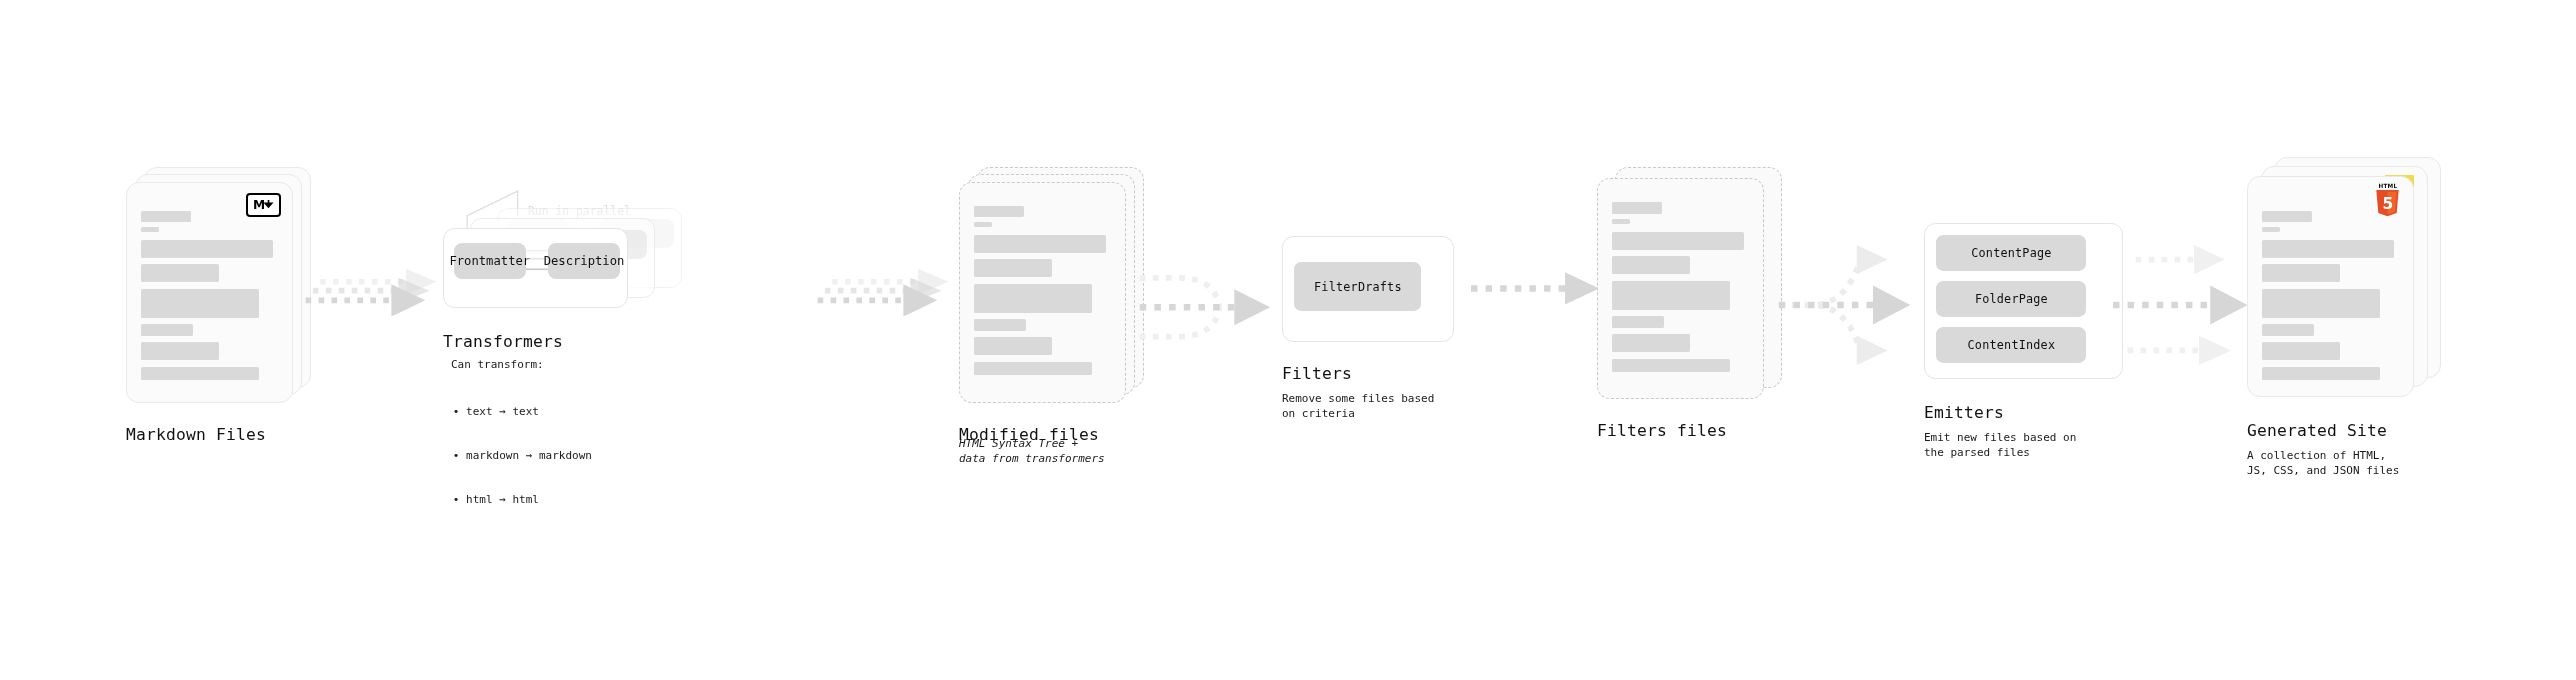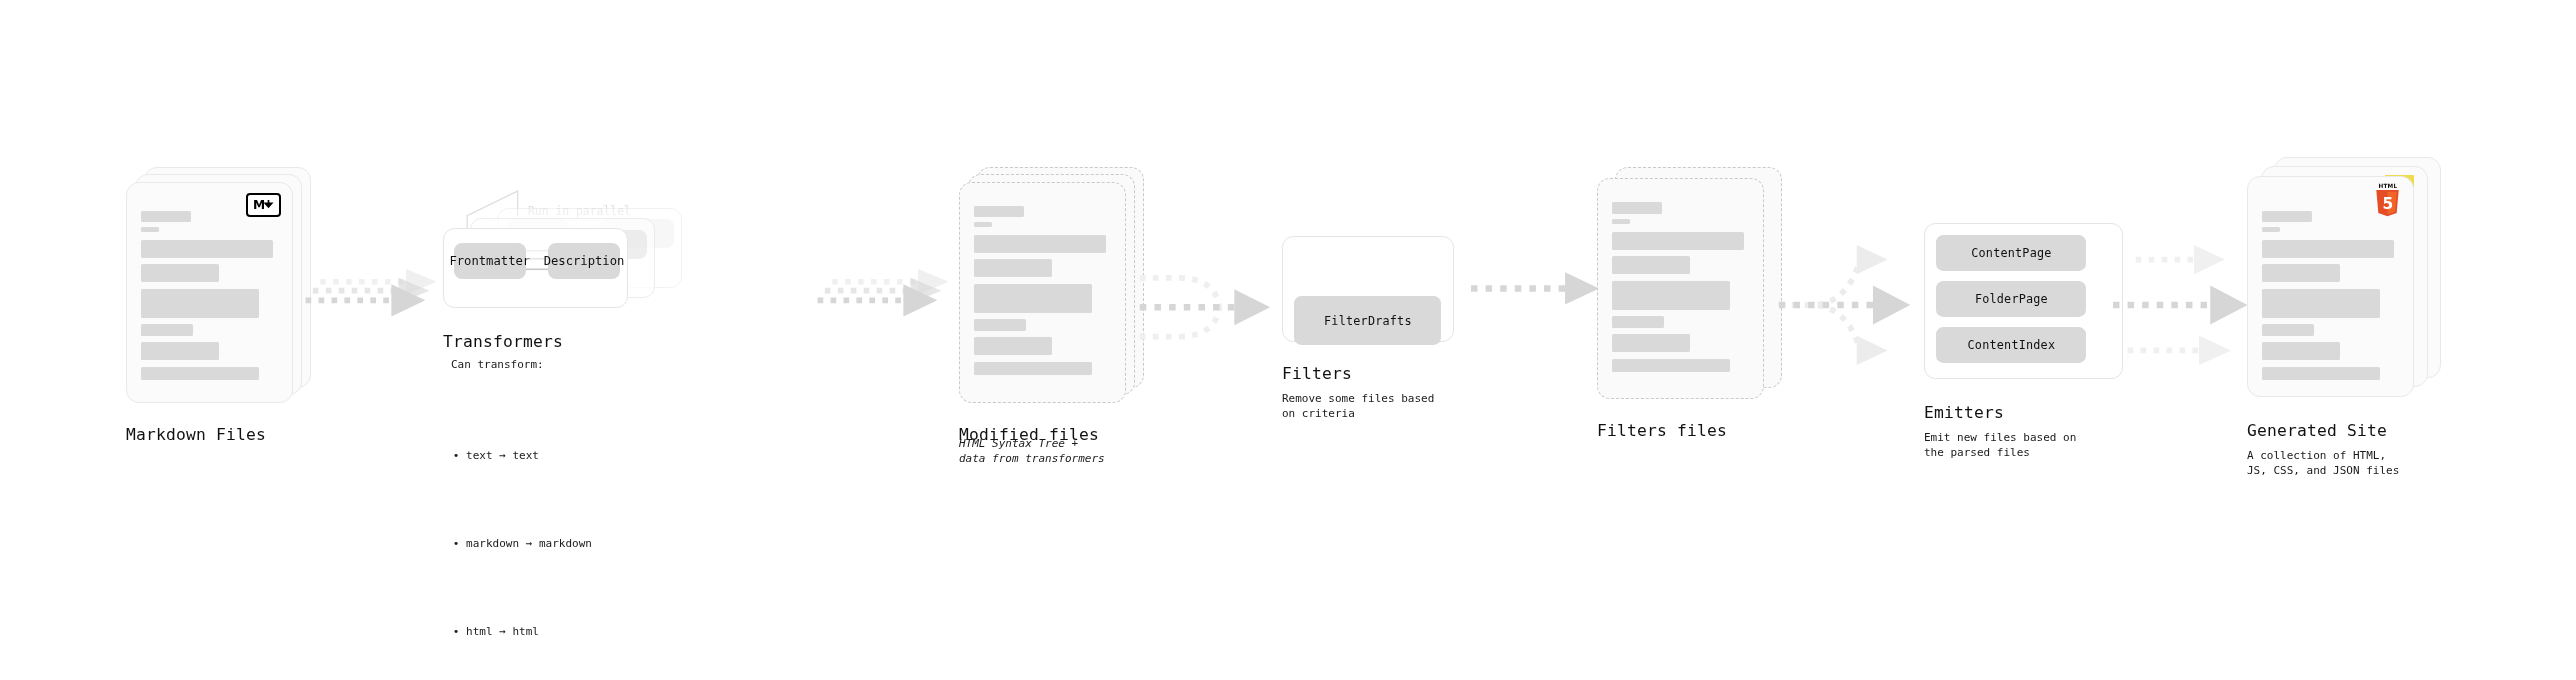--- a/index.html
+++ b/index.html
@@ -105,21 +105,21 @@
   }
   .parallel-label{
     position:absolute;
     color:#e0e0e0;
     font-size:11.4px;
     white-space:nowrap;
   }
 
   
   .tlist{margin:0;padding:0;list-style:none;}
-  .tlist li{white-space:pre;margin-top:44px;}
+  .tlist li{white-space:pre;}
 
   svg{display:block;overflow:visible;}
 </style>
 </head>
 <body>
 
 <div class="stage" style="left:126px;top:167px;">
   <div class="doc-stack">
     <div class="doc" style="left:18px;top:0px;">
       <div class="badge">
@@ -263,21 +263,21 @@
 
 <svg class="stage" style="left:1130px;top:260px;" width="163" height="106" viewBox="0 0 200 130">
   <path d="M12 22 L60 22 Q104 22 110 58" fill="none" stroke="#efefef" stroke-width="7" stroke-dasharray="7 9"></path>
   <path d="M12 94 L60 94 Q104 94 110 58" fill="none" stroke="#efefef" stroke-width="7" stroke-dasharray="7 9"></path>
   <line x1="12" y1="58" x2="128" y2="58" stroke="#d6d6d6" stroke-width="8" stroke-dasharray="8 10"></line>
   <path d="M128 36 L172 58 L128 80 Z" fill="#d6d6d6"></path>
 </svg>
 
 <div class="stage" style="left:1282px;top:236px;">
   <div class="panel" style="left:0px;top:0px;width:172px;height:106px;">
-    <div class="chip" style="left:11.4px;top:25px;width:147px;height:49px;margin-top:34px;">FilterDrafts</div>
+    <div class="chip" style="left:11.4px;top:25px;width:127px;height:49px;">FilterDrafts</div>
   </div>
   <div class="caption" style="left:0px;top:128px;">Filters</div>
   <div class="subcaption" style="left:0px;top:156px;">Remove some files based
 on criteria</div>
 </div>
 
 <svg class="stage" style="left:1471px;top:272px;" width="146" height="49" viewBox="0 0 180 60">
   <line x1="0" y1="20" x2="118" y2="20" stroke="#d6d6d6" stroke-width="8" stroke-dasharray="8 10"></line>
   <path d="M116 0 L158 20 L116 40 Z" fill="#d6d6d6"></path>
 </svg>

